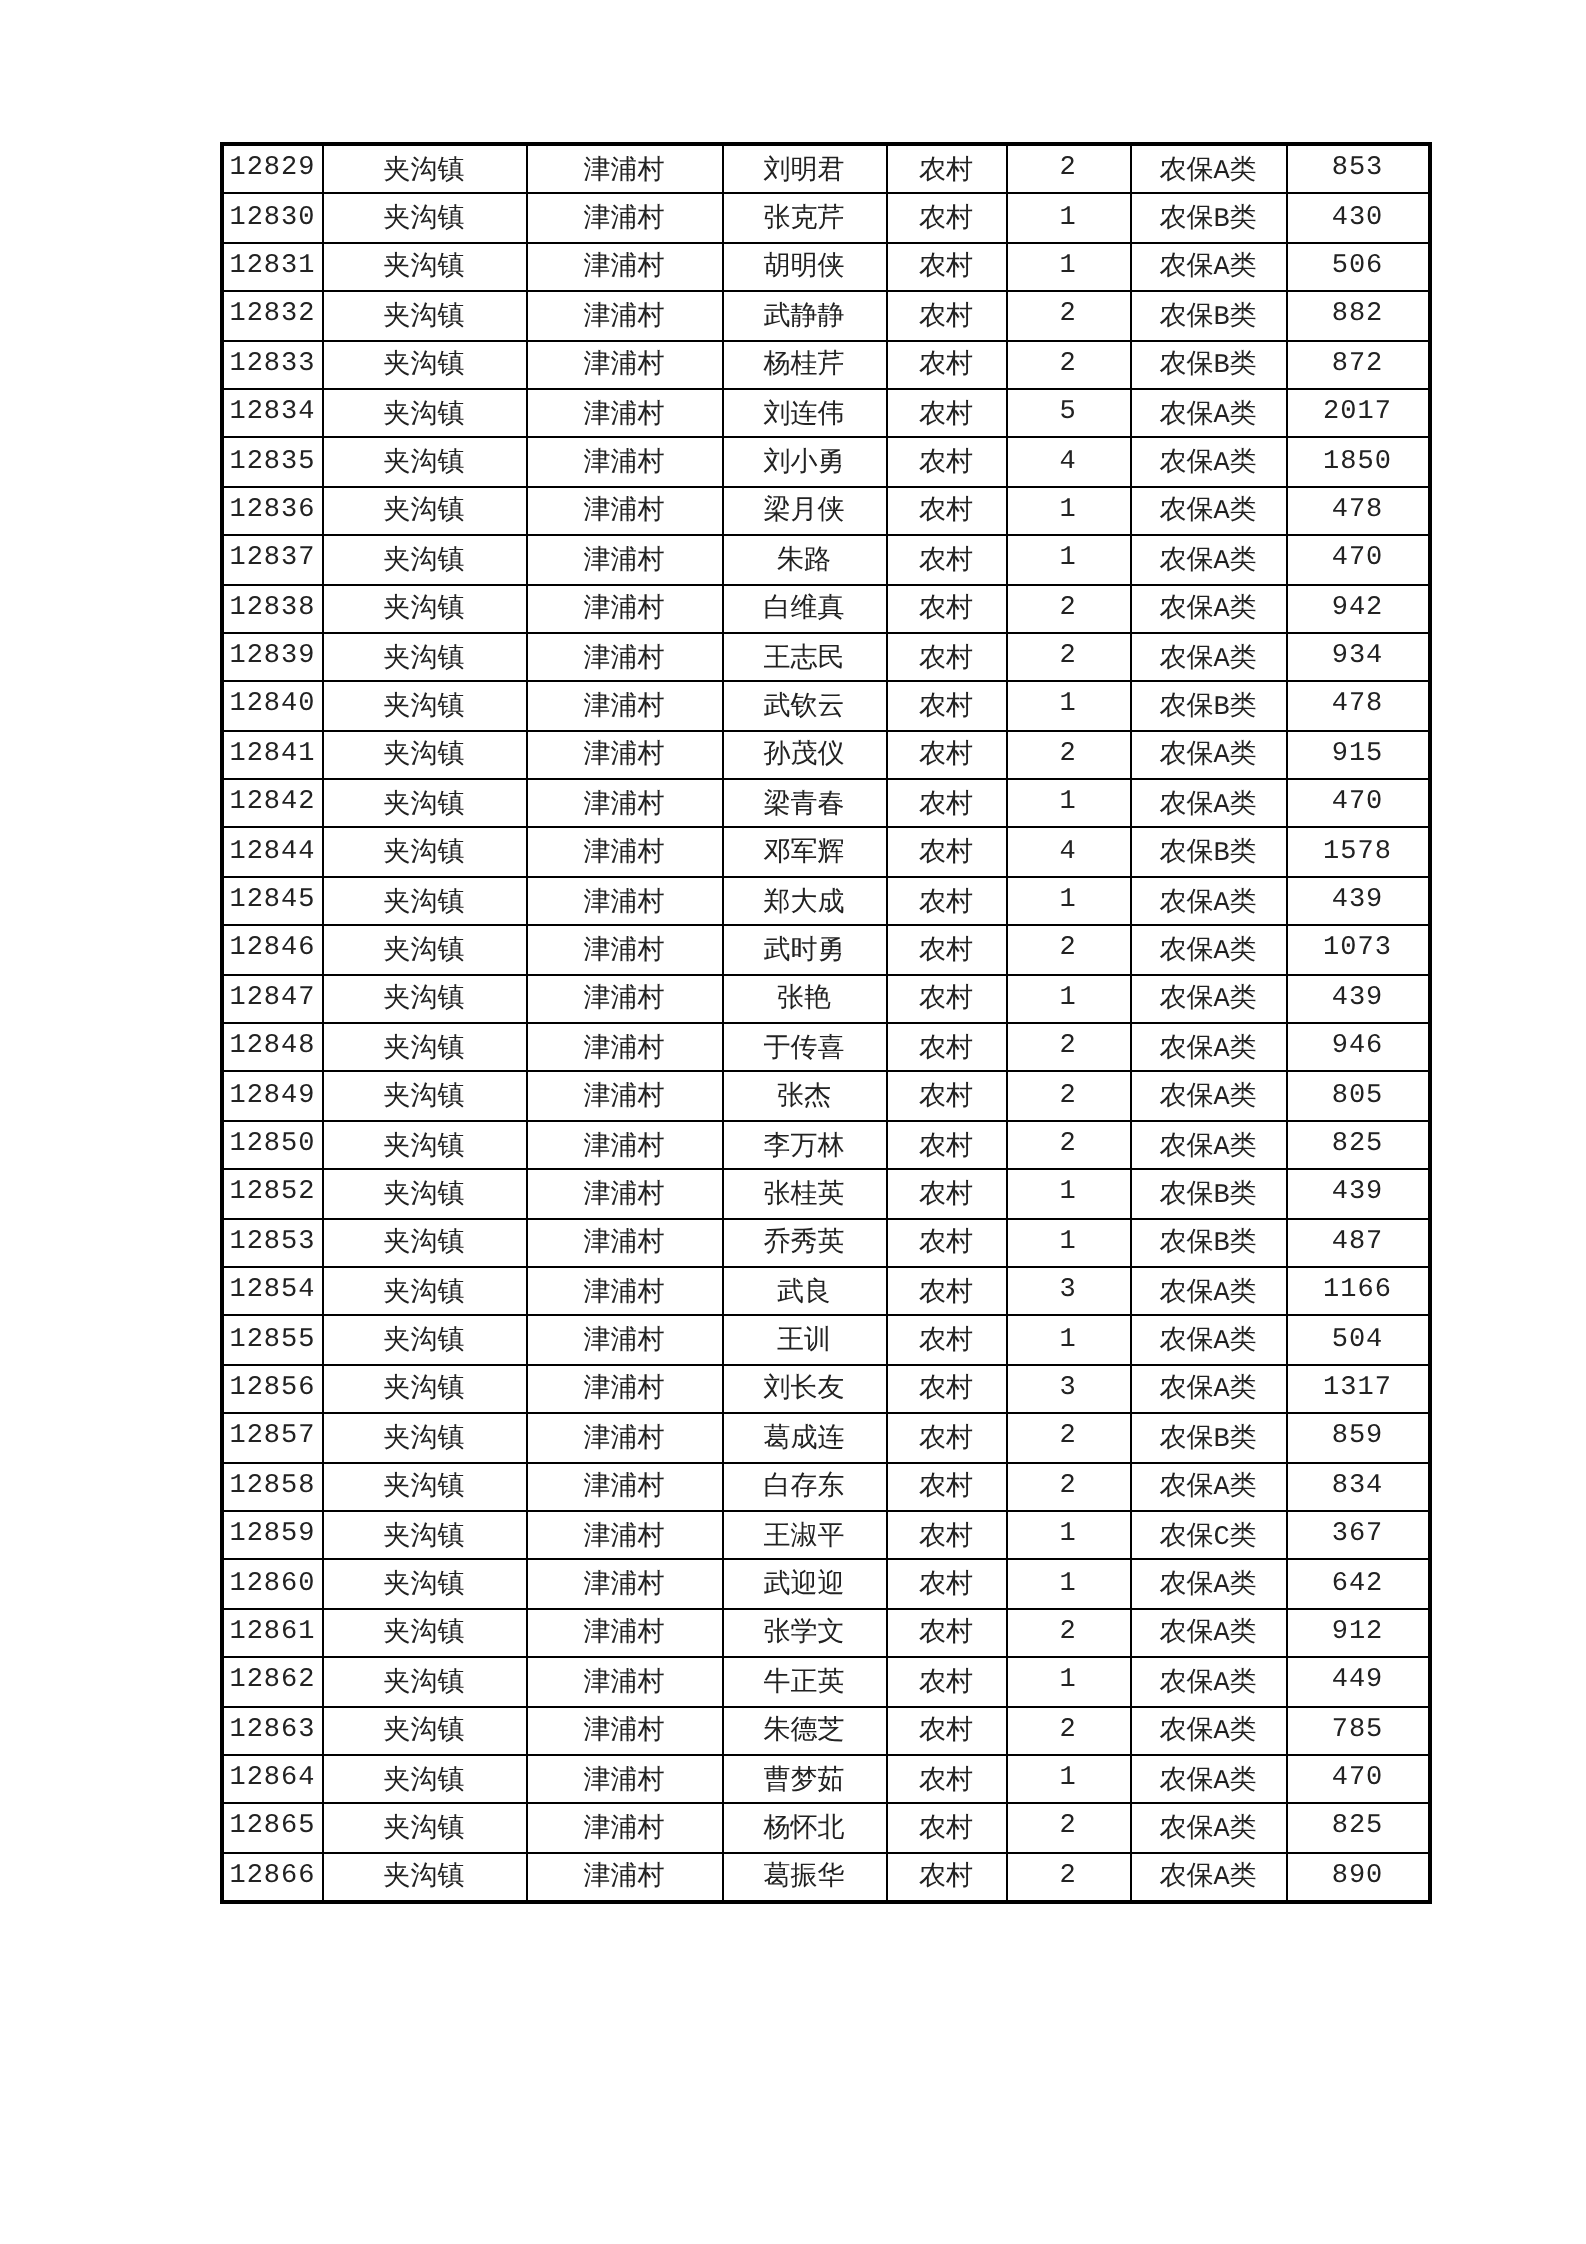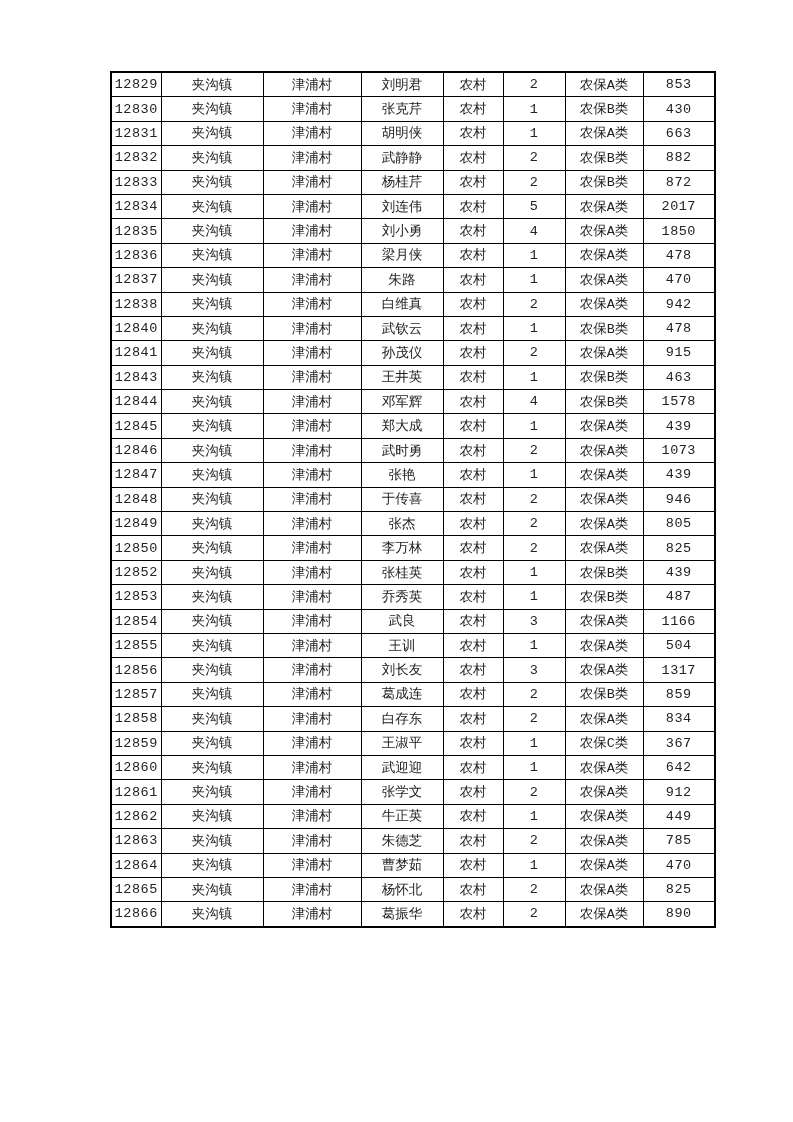--- a/index.html
+++ b/index.html
@@ -85,21 +85,21 @@
           <td class="num">430</td>
         </tr>
         <tr>
           <td class="num">12831</td>
           <td>夹沟镇</td>
           <td>津浦村</td>
           <td>胡明侠</td>
           <td>农村</td>
           <td class="num">1</td>
           <td>农保A类</td>
-          <td class="num">663</td>
+          <td class="num">506</td>
         </tr>
         <tr>
           <td class="num">12832</td>
           <td>夹沟镇</td>
           <td>津浦村</td>
           <td>武静静</td>
           <td>农村</td>
           <td class="num">2</td>
           <td>农保B类</td>
           <td class="num">882</td>
@@ -158,48 +158,58 @@
           <td class="num">12838</td>
           <td>夹沟镇</td>
           <td>津浦村</td>
           <td>白维真</td>
           <td>农村</td>
           <td class="num">2</td>
           <td>农保A类</td>
           <td class="num">942</td>
         </tr>
         <tr>
+          <td class="num">12839</td>
+          <td>夹沟镇</td>
+          <td>津浦村</td>
+          <td>王志民</td>
+          <td>农村</td>
+          <td class="num">2</td>
+          <td>农保A类</td>
+          <td class="num">934</td>
+        </tr>
+        <tr>
           <td class="num">12840</td>
           <td>夹沟镇</td>
           <td>津浦村</td>
           <td>武钦云</td>
           <td>农村</td>
           <td class="num">1</td>
           <td>农保B类</td>
           <td class="num">478</td>
         </tr>
         <tr>
           <td class="num">12841</td>
           <td>夹沟镇</td>
           <td>津浦村</td>
           <td>孙茂仪</td>
           <td>农村</td>
           <td class="num">2</td>
           <td>农保A类</td>
           <td class="num">915</td>
         </tr>
         <tr>
-          <td class="num">12843</td>
-          <td>夹沟镇</td>
-          <td>津浦村</td>
-          <td>王井英</td>
-          <td>农村</td>
-          <td class="num">1</td>
-          <td>农保B类</td>
-          <td class="num">463</td>
+          <td class="num">12842</td>
+          <td>夹沟镇</td>
+          <td>津浦村</td>
+          <td>梁青春</td>
+          <td>农村</td>
+          <td class="num">1</td>
+          <td>农保A类</td>
+          <td class="num">470</td>
         </tr>
         <tr>
           <td class="num">12844</td>
           <td>夹沟镇</td>
           <td>津浦村</td>
           <td>邓军辉</td>
           <td>农村</td>
           <td class="num">4</td>
           <td>农保B类</td>
           <td class="num">1578</td>

